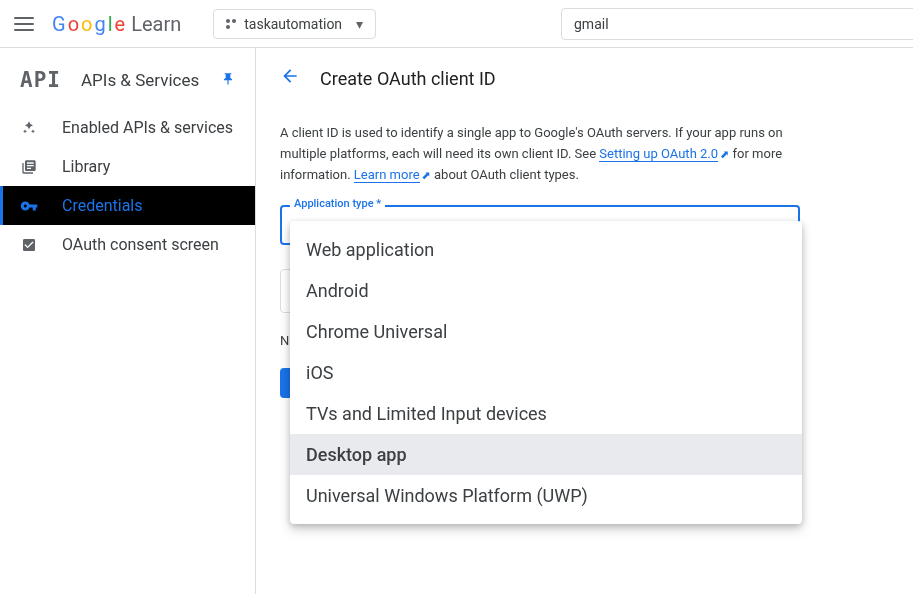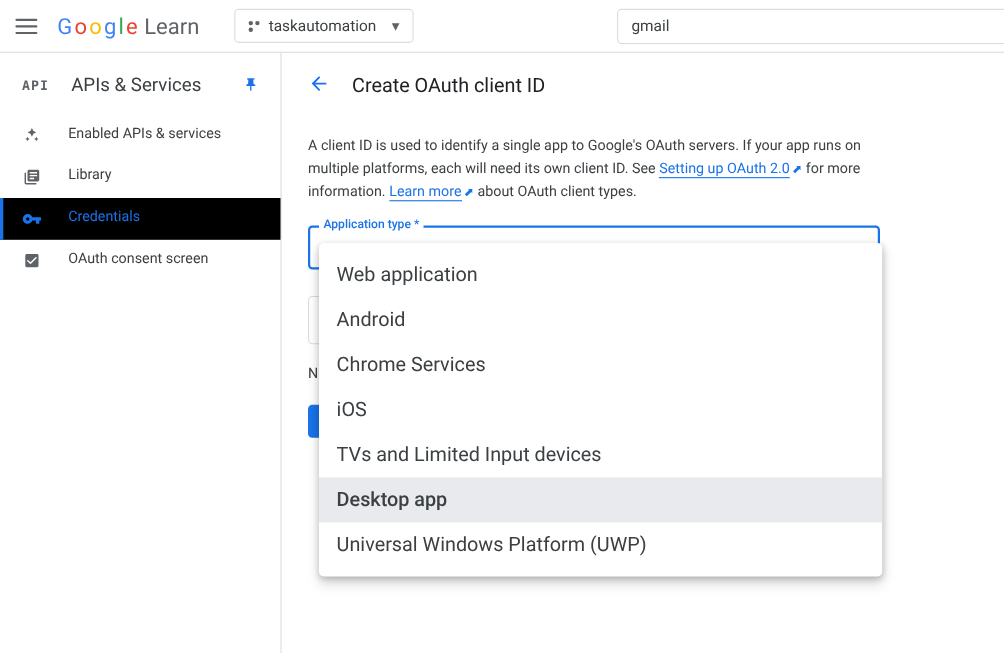--- a/index.html
+++ b/index.html
@@ -98,41 +98,41 @@
       padding-top: 12px;
     }
     .sidebar-header {
       display: flex;
       align-items: center;
       padding: 8px 20px 16px 20px;
       gap: 20px;
     }
     .api-logo {
       font-family: monospace;
-      font-size: 12px;
+      font-size: 21px;
       font-weight: 600;
       color: #5f6368;
       letter-spacing: 1px;
     }
     .sidebar-title {
       font-size: 17px;
       color: #3c4043;
       font-weight: 400;
       flex: 1;
     }
     .pin-icon {
       color: #1a73e8;
       font-size: 16px;
     }
     .nav-item {
       display: flex;
-      align-items: flex-start;
+      align-items: flex-end;
       padding: 10px 20px;
       gap: 24px;
-      font-size: 13px;
+      font-size: 16px;
       color: #3c4043;
       cursor: pointer;
     }
     .nav-item.active {
       background: #000000;
       color: #1a73e8;
       border-left: 3px solid #1a73e8;
       padding-left: 17px;
     }
     .nav-item .nav-icon {
@@ -345,21 +345,21 @@
       <span>A client ID is used to identify a single app to Google's OAuth servers. If your app runs on multiple platforms, each will need its own client ID. See </span><a href="#"><span>Setting up OAuth 2.0</span></a><span class="ext-icon">⬈</span><span> for more information. </span><a href="#"><span>Learn more</span></a><span class="ext-icon">⬈</span><span> about OAuth client types.</span>
     </p>
 
     <div class="field-wrapper">
       <div class="field-label">Application type *</div>
       <div class="select-box"></div>
 
       <div class="dropdown">
         <div class="dropdown-item">Web application</div>
         <div class="dropdown-item">Android</div>
-        <div class="dropdown-item">Chrome Services</div>
+        <div class="dropdown-item">Chrome Universal</div>
         <div class="dropdown-item">iOS</div>
         <div class="dropdown-item">TVs and Limited Input devices</div>
         <div class="dropdown-item highlighted">Desktop app</div>
         <div class="dropdown-item">Universal Windows Platform (UWP)</div>
       </div>
     </div>
 
     <div class="hidden-field"></div>
     <div class="note-label">N</div>
     <button class="create-btn"></button>

